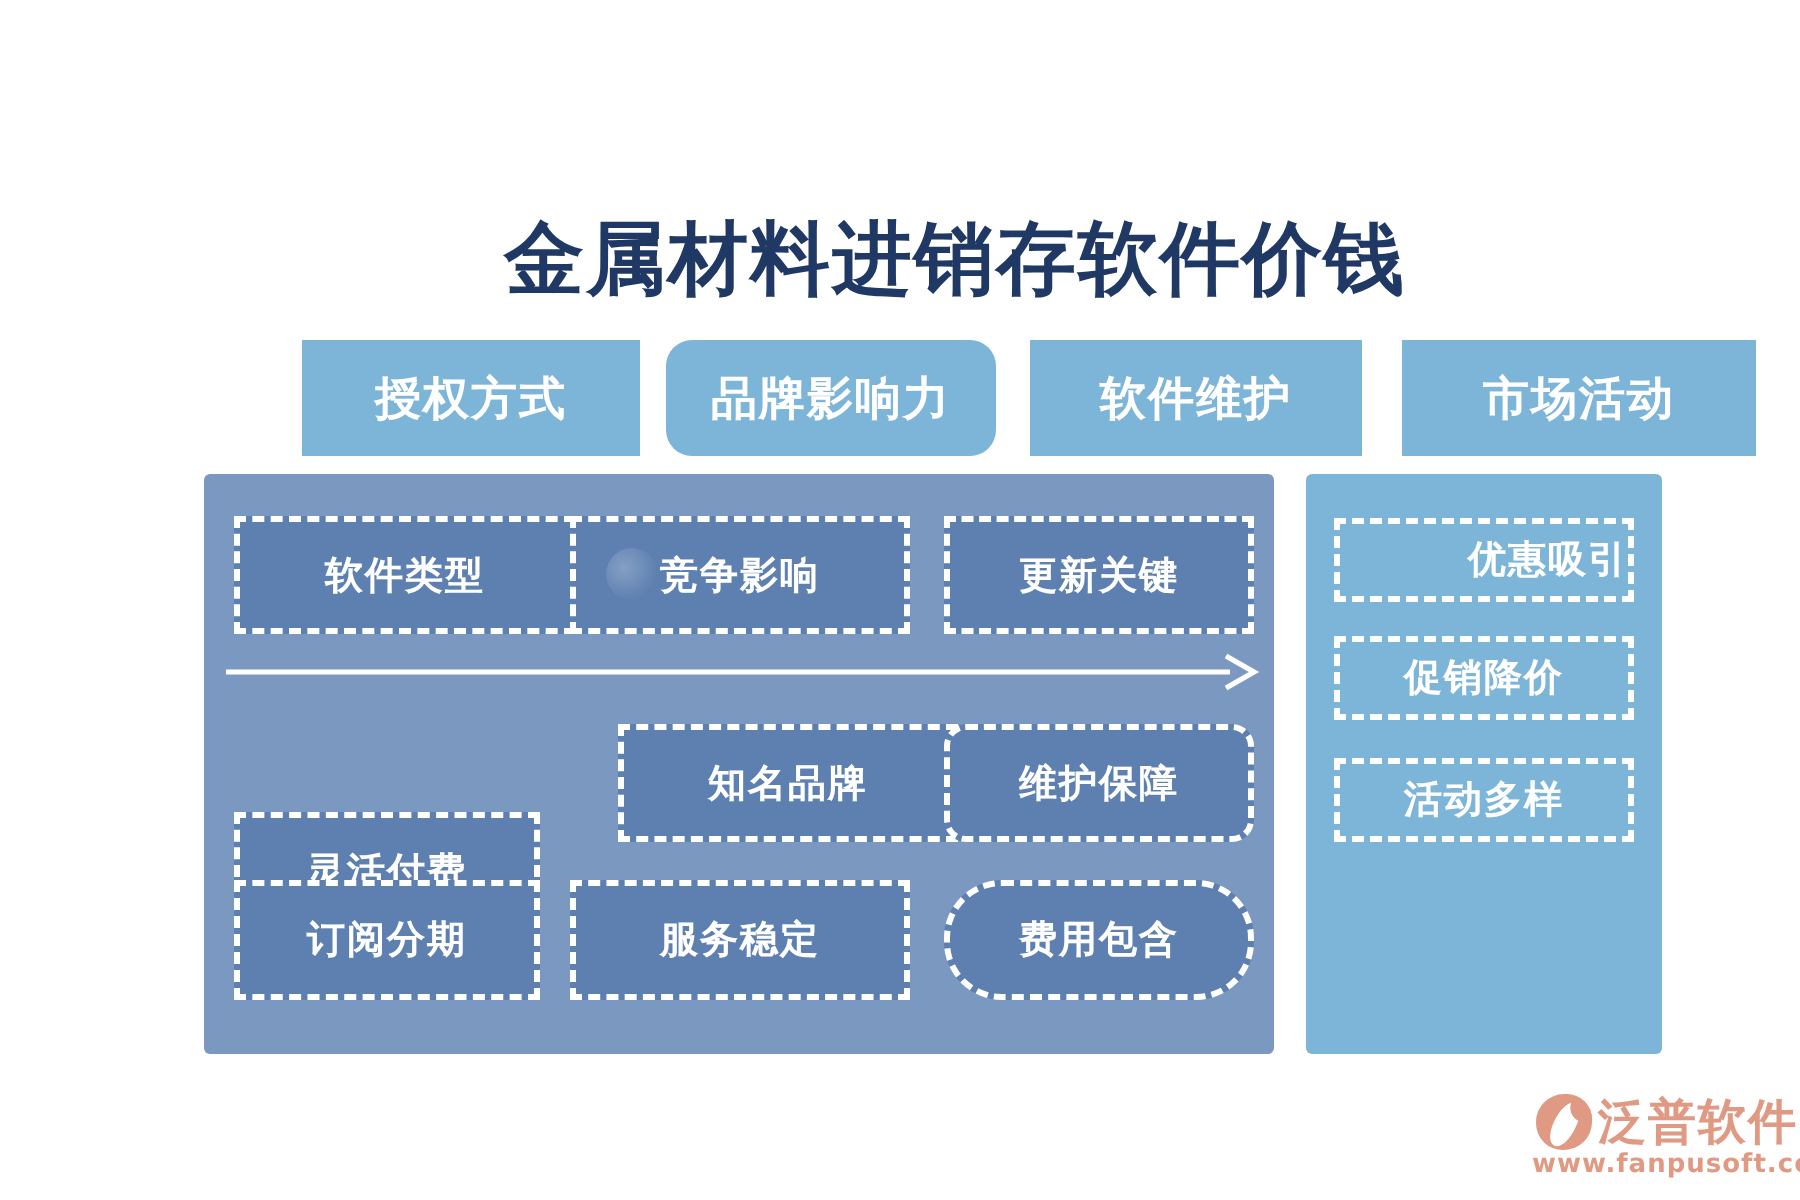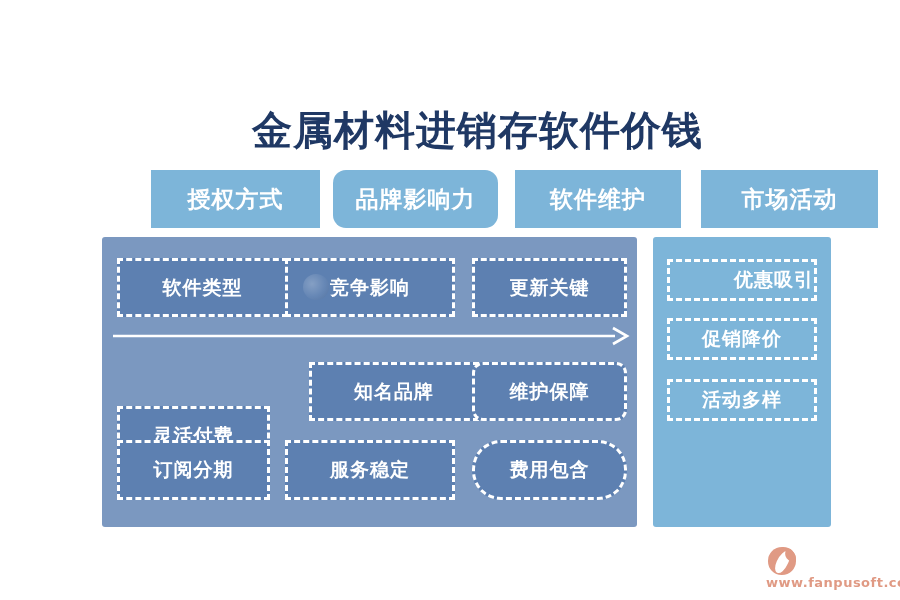--- a/index.html
+++ b/index.html
@@ -135,15 +135,16 @@
     <span>促销降价</span>
   </div>
   <div class="rcell" style="left:667px;top:379px;width:150px;height:42px;">
     <span>活动多样</span>
   </div>
 
   <span class="logo-icon">
     <span class="logo-swoosh"></span>
     <span class="logo-swoosh2"></span>
   </span>
+  <div class="brand-text">泛普软件</div>
   <div class="brand-url">www.fanpusoft.com</div>
 
 </div>
 
 </body></html>

